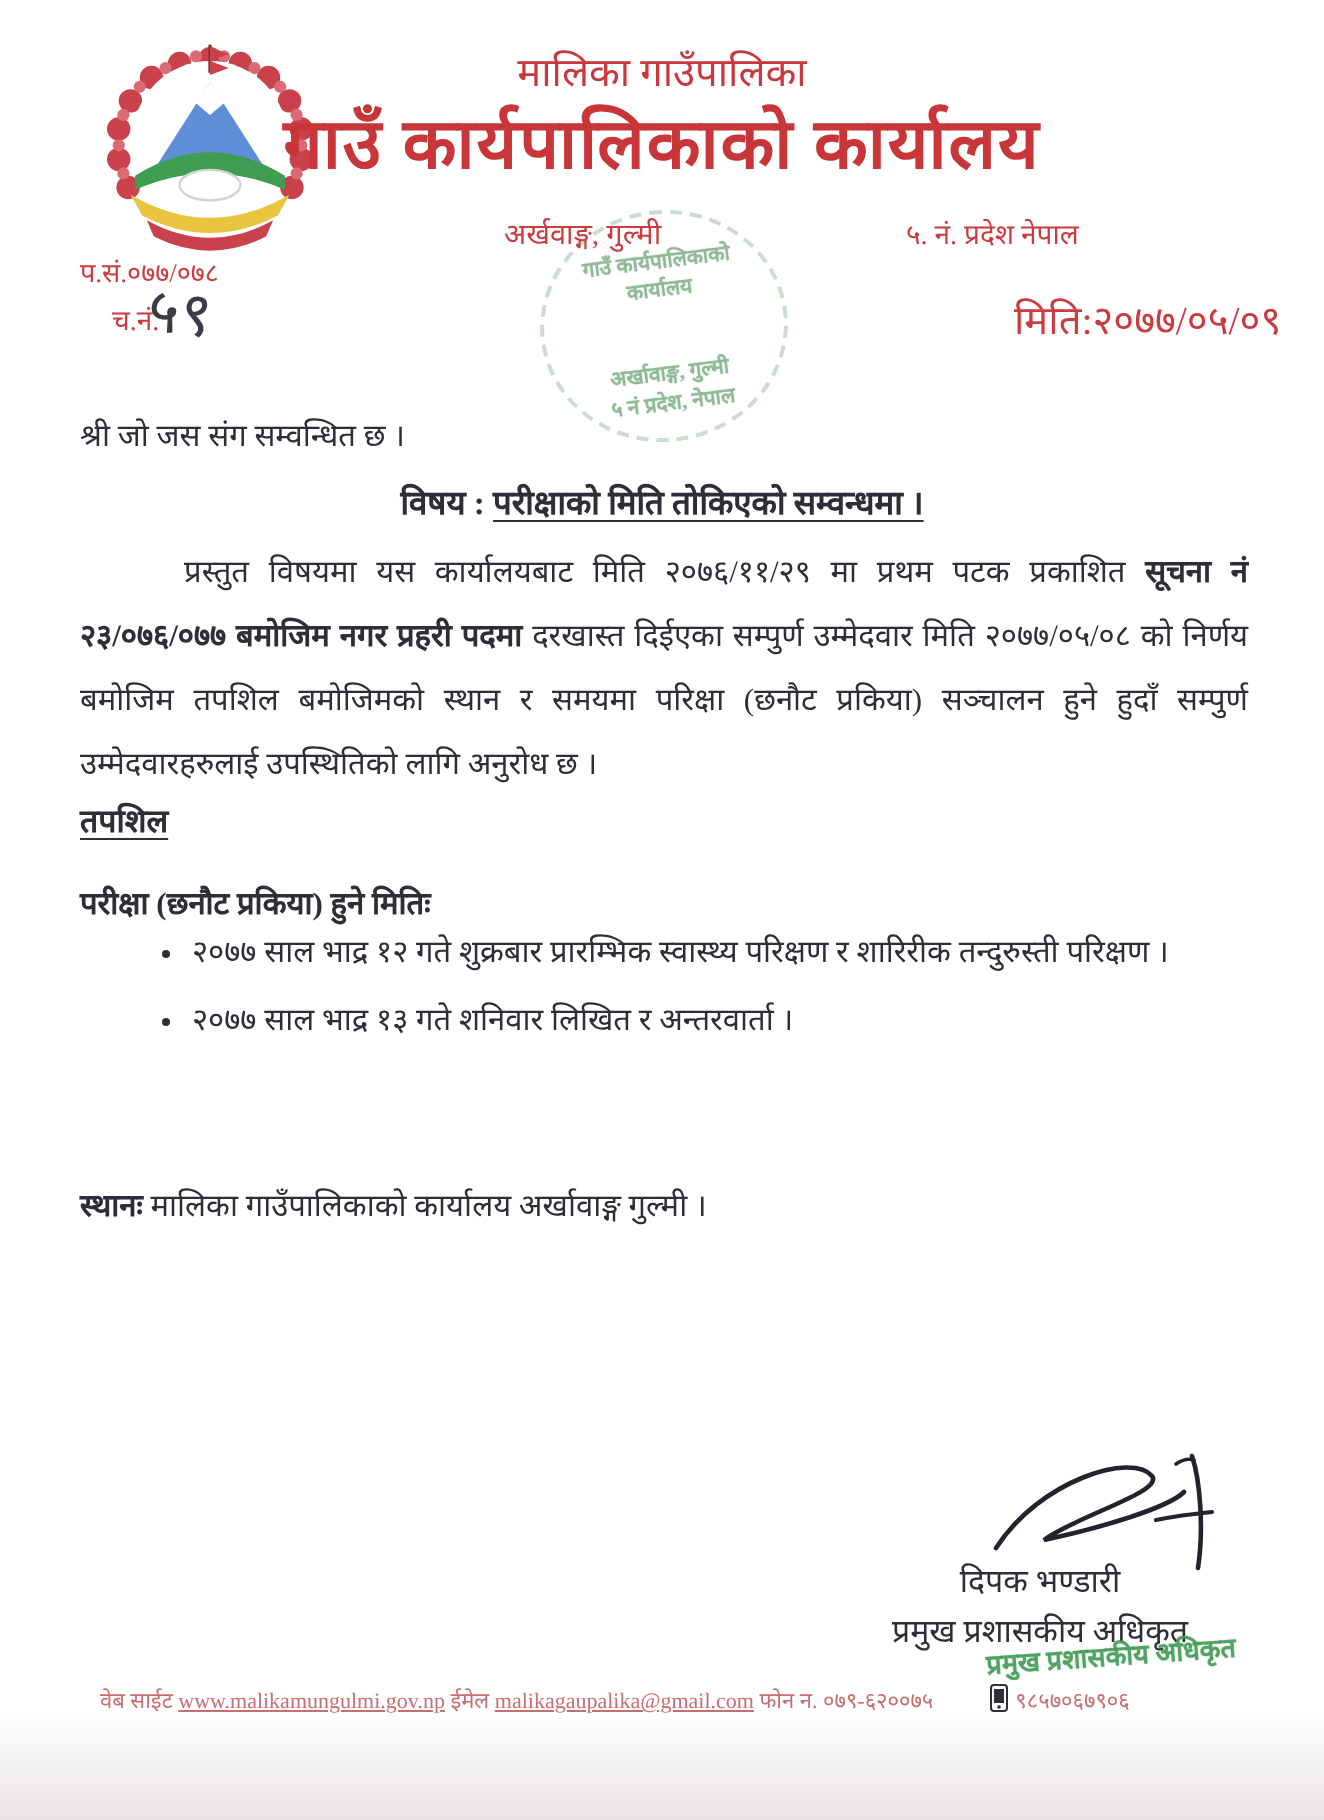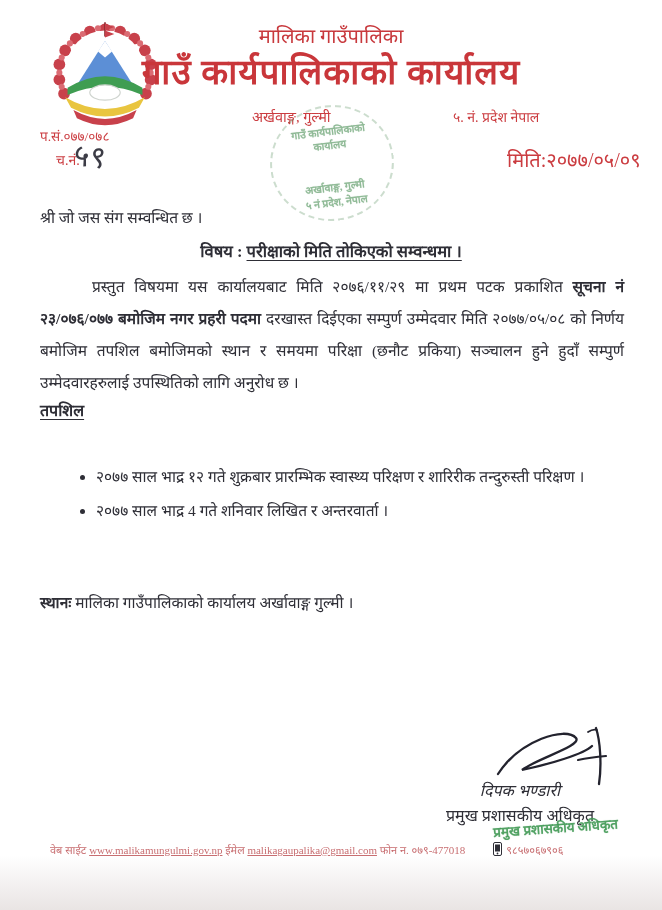--- a/index.html
+++ b/index.html
@@ -39,21 +39,21 @@
   .examhead{left:40px;top:440px;font-size:15.5px;font-weight:700;}
   .bullets{left:78px;top:462px;width:546px;margin:0;padding:0 0 0 18px;font-size:15.5px;line-height:30px;}
   .bullets li{margin-bottom:4px;}
   .lineitem{font-size:15.5px;}
   .lbl{font-weight:700;}
   .time{left:40px;top:556px;}
   .venue{left:40px;top:591px;}
   .ps{left:40px;top:624px;font-size:14px;}
   .contact{left:88px;top:678px;font-size:15.5px;font-weight:700;}
   .sig{left:492px;top:722px;}
-  .signame{left:440px;top:779px;width:160px;font-size:16px;text-align:center;font-style:italic;}
+  .signame{left:440px;top:779px;width:160px;font-size:16px;text-align:center;}
   .sigtitle{left:425px;top:804px;width:190px;font-size:16px;text-align:center;}
   .stamp2{left:493px;top:817px;width:175px;font-size:13.5px;font-weight:700;color:rgba(62,152,82,.85);
     transform:rotate(-4deg);text-shadow:0 0 1px rgba(62,152,82,.35);}
   .footer{left:50px;top:842px;width:590px;font-size:11px;color:#c86e71;white-space:nowrap;}
   .footer .lnk{text-decoration:underline;}
   .footer .gap{display:inline-block;width:26px;}
   .phoneicon{display:inline-block;vertical-align:-2px;margin:0 4px 0 2px;}
 </style>
 </head>
 <body>
@@ -121,44 +121,45 @@
 
   <div class="abs salut">श्री जो जस संग सम्वन्धित छ ।</div>
 
   <div class="abs subject center">
     <span>विषय : </span><span class="u">परीक्षाको मिति तोकिएको सम्वन्धमा ।</span>
   </div>
 
   <div class="abs para"><span>प्रस्तुत विषयमा यस कार्यालयबाट मिति २०७६/११/२९ मा प्रथम पटक प्रकाशित </span><span style="font-weight: 700;">सूचना नं २३/०७६/०७७ बमोजिम</span><span>  </span><span style="font-weight: 700;">नगर प्रहरी पदमा</span><span> दरखास्त दिईएका सम्पुर्ण उम्मेदवार मिति २०७७/०५/०८ को निर्णय बमोजिम तपशिल बमोजिमको स्थान र समयमा परिक्षा (छनौट प्रकिया) सञ्चालन हुने हुदाँ सम्पुर्ण उम्मेदवारहरुलाई उपस्थितिको लागि अनुरोध  छ ।</span></div>
 
   <div class="abs tapasil">तपशिल</div>
+  <div class="abs examhead">परीक्षा (छनौट प्रकिया) हुने मितिः</div>
 
   <ul class="abs bullets">
     <li>२०७७ साल भाद्र १२ गते शुक्रबार प्रारम्भिक स्वास्थ्य परिक्षण र शारिरीक तन्दुरुस्ती परिक्षण ।</li>
-    <li>२०७७ साल भाद्र 4 गते शनिवार  लिखित र अन्तरवार्ता ।</li>
+    <li>२०७७ साल भाद्र १३ गते शनिवार  लिखित र अन्तरवार्ता ।</li>
   </ul>
 
 
   <div class="abs lineitem venue">
     <span class="lbl">स्थानः</span><span> मालिका गाउँपालिकाको कार्यालय अर्खावाङ्ग गुल्मी ।</span>
   </div>
 
 
 
   <svg class="abs sig" width="140" height="66" viewBox="0 0 140 66">
     <path d="M6 52 C 28 18, 74 4, 84 16 C 90 24, 46 36, 30 48 C 58 42, 92 32, 100 24" stroke="#23232e" fill="none" stroke-width="2.3" stroke-linecap="round"></path>
     <path d="M104 6 C 108 18, 110 42, 107 62" stroke="#23232e" fill="none" stroke-width="2.3" stroke-linecap="round"></path>
     <path d="M86 38 C 96 36, 104 35, 114 34" stroke="#23232e" fill="none" stroke-width="2.1" stroke-linecap="round"></path>
     <path d="M96 10 C 99 8, 102 7, 105 8" stroke="#23232e" fill="none" stroke-width="1.8" stroke-linecap="round"></path>
   </svg>
   <div class="abs signame">दिपक भण्डारी</div>
   <div class="abs sigtitle">प्रमुख प्रशासकीय अधिकृत</div>
   <div class="abs stamp2">प्रमुख प्रशासकीय अधिकृत</div>
 
   <div class="abs footer">
-    <span>वेब साईट </span><span class="lnk">www.malikamungulmi.gov.np</span><span> ईमेल </span><span class="lnk">malikagaupalika@gmail.com</span><span> फोन न. </span><span>०७९-477018</span><span class="gap"></span><svg class="phoneicon" width="9" height="14" viewBox="0 0 9 14">
+    <span>वेब साईट </span><span class="lnk">www.malikamungulmi.gov.np</span><span> ईमेल </span><span class="lnk">malikagaupalika@gmail.com</span><span> फोन न. </span><span>०७९-६२००७५</span><span class="gap"></span><svg class="phoneicon" width="9" height="14" viewBox="0 0 9 14">
         <rect x="0.5" y="0.5" width="8" height="13" rx="1.5" fill="none" stroke="#2e2e36" stroke-width="1"></rect>
         <rect x="2" y="2.5" width="5" height="7" fill="#2e2e36"></rect>
         <circle cx="4.5" cy="11.5" r="0.9" fill="#2e2e36"></circle>
       </svg><span>९८५७०६७९०६</span>
   </div>
 
 </div>
 
 </body></html>

